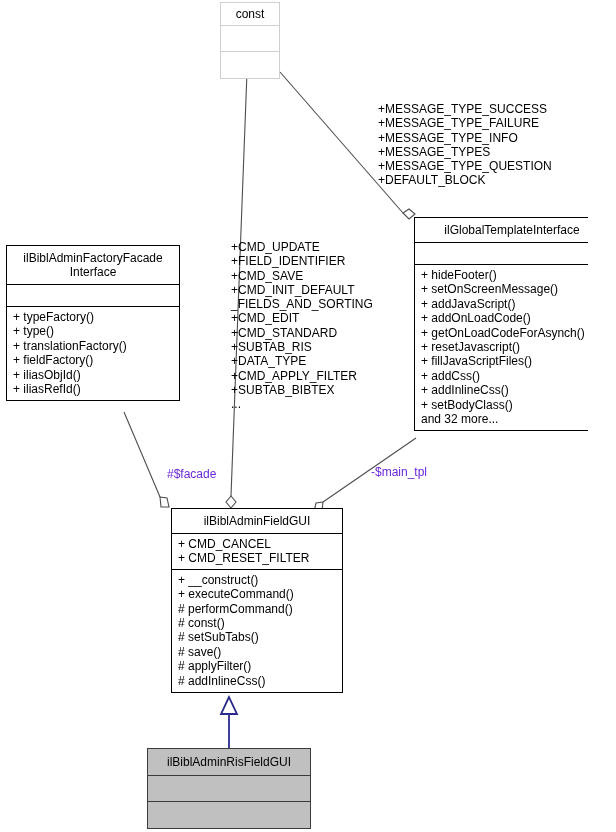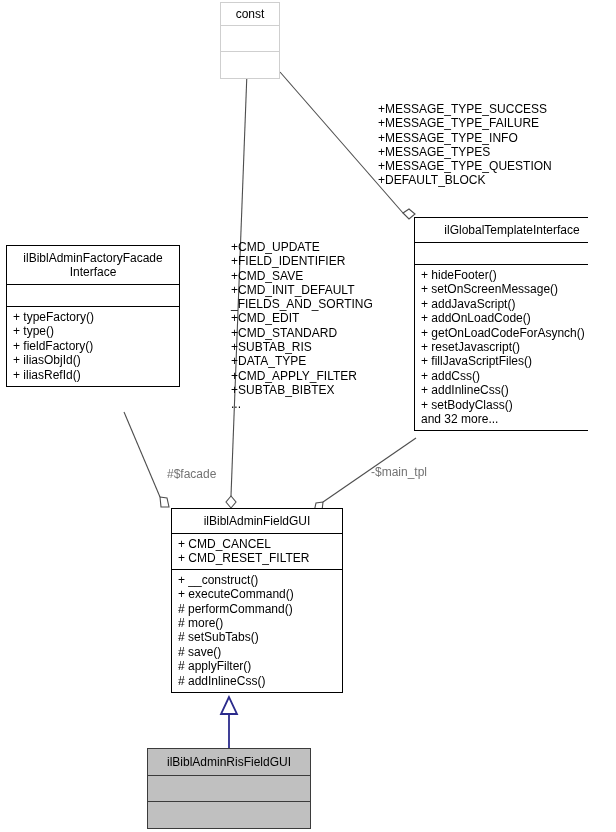--- a/index.html
+++ b/index.html
@@ -148,21 +148,21 @@
   }
   #label-const-main {
     left: 231px;
     top: 240px;
     width: 163px;
   }
   .edge-label-single {
     position: absolute;
     font-size: 12px;
     line-height: 14px;
-    color: #737373;
+    color: #6d28d9;
     white-space: nowrap;
     z-index: 4;
   }
   #label-facade {
     left: 167px;
     top: 467px;
   }
   #label-main-tpl {
     left: 371px;
     top: 465px;
@@ -207,20 +207,21 @@
     <div class="cmp-ops empty"></div>
   </div>
 
   <div class="uml-class" id="box-facade">
     <div class="cmp-title">ilBiblAdminFactoryFacade
 Interface</div>
     <div class="cmp-attrs empty"></div>
     <div class="cmp-ops">
         <div class="member-line">+ typeFactory()</div>
         <div class="member-line">+ type()</div>
+        <div class="member-line">+ translationFactory()</div>
         <div class="member-line">+ fieldFactory()</div>
         <div class="member-line">+ iliasObjId()</div>
         <div class="member-line">+ iliasRefId()</div>
       </div>
   </div>
 
   <div class="uml-class" id="box-gti">
     <div class="cmp-title">ilGlobalTemplateInterface</div>
     <div class="cmp-attrs empty"></div>
     <div class="cmp-ops">
@@ -241,21 +242,21 @@
   <div class="uml-class" id="box-main">
     <div class="cmp-title">ilBiblAdminFieldGUI</div>
     <div class="cmp-attrs">
         <div class="member-line">+ CMD_CANCEL</div>
         <div class="member-line">+ CMD_RESET_FILTER</div>
       </div>
     <div class="cmp-ops">
         <div class="member-line">+ __construct()</div>
         <div class="member-line">+ executeCommand()</div>
         <div class="member-line"># performCommand()</div>
-        <div class="member-line"># more()</div>
+        <div class="member-line"># const()</div>
         <div class="member-line"># setSubTabs()</div>
         <div class="member-line"># save()</div>
         <div class="member-line"># applyFilter()</div>
         <div class="member-line"># addInlineCss()</div>
       </div>
   </div>
 
   <div class="uml-class" id="box-ris">
     <div class="cmp-title">ilBiblAdminRisFieldGUI</div>
     <div class="cmp-attrs empty"></div>

